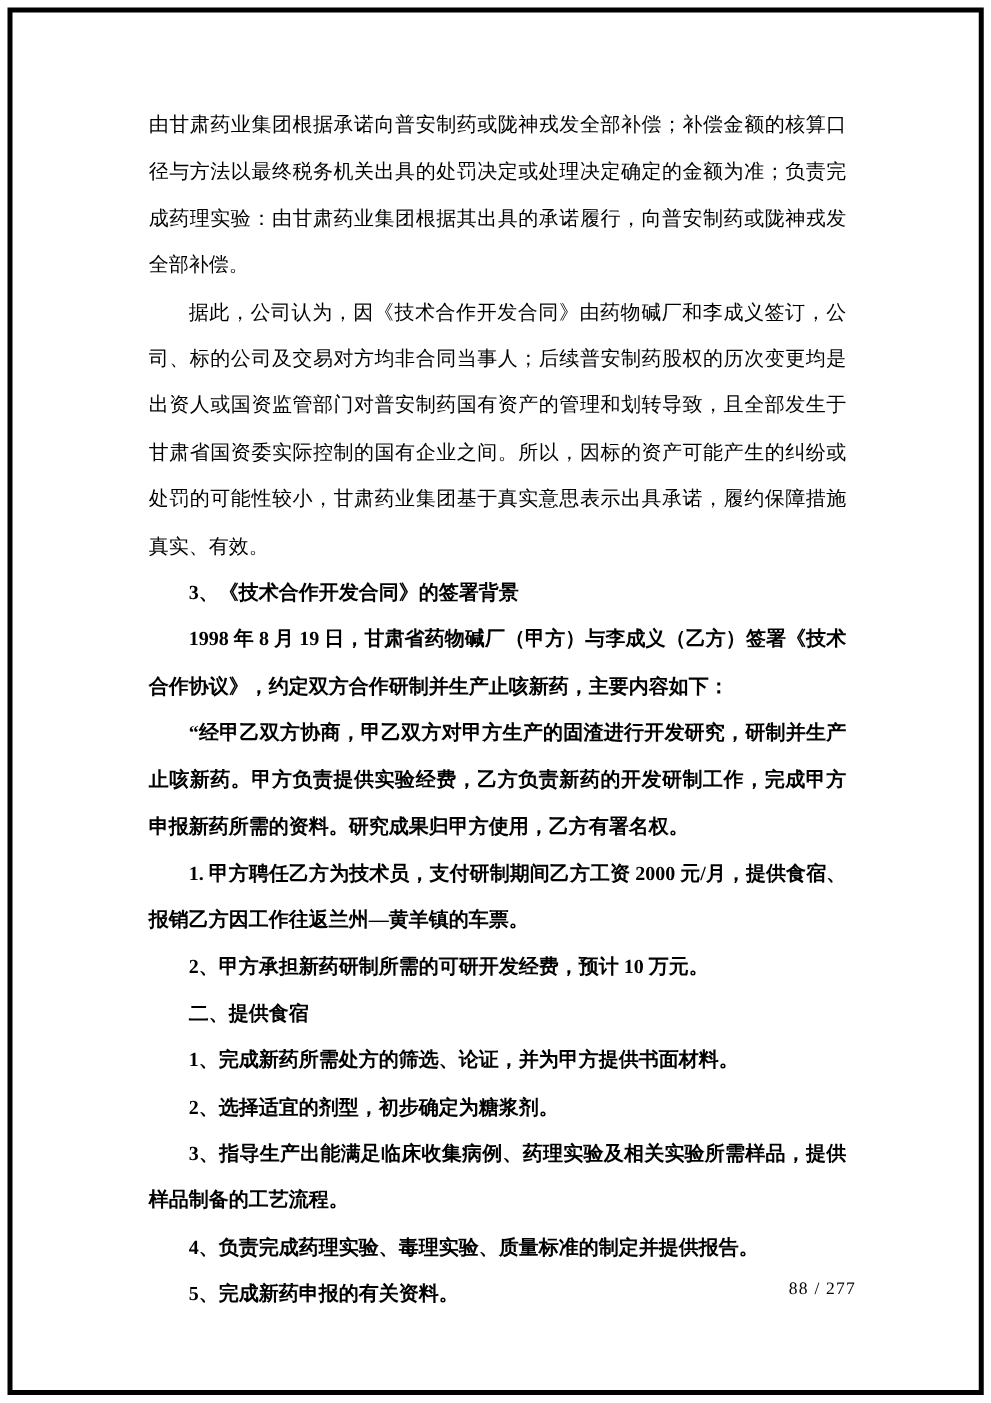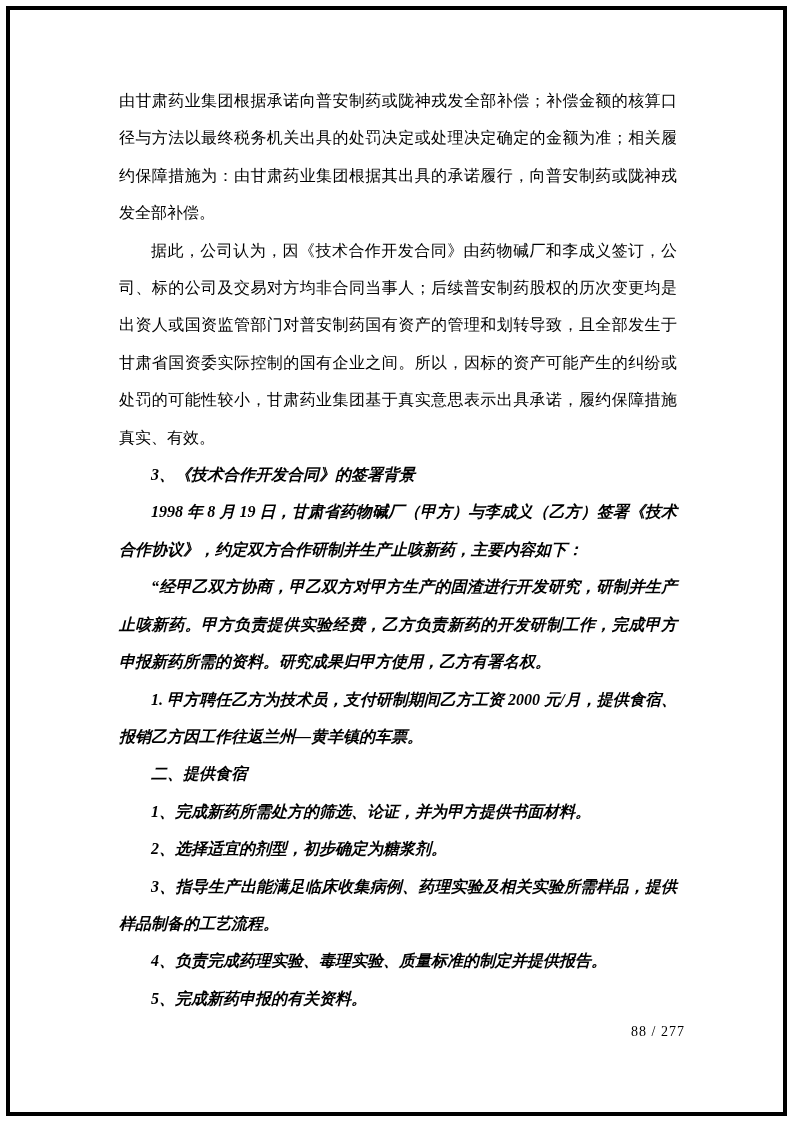--- a/index.html
+++ b/index.html
@@ -33,44 +33,44 @@
     text-align: justify;
   }
   .para {
     text-indent: 2em;
   }
   .para.no-indent {
     text-indent: 0;
   }
   .para.bold {
     font-weight: 700;
-    font-style: italic;
   }
   .footer-pagenum {
     position: absolute;
     left: 631px;
     top: 1013px;
     font-size: 14px;
     line-height: 20px;
     letter-spacing: 1px;
     margin-top: 9px;
   }
 </style>
 </head>
 <body>
 
 <div class="page-frame"></div>
 
 <div class="content">
-  <p class="para no-indent">由甘肃药业集团根据承诺向普安制药或陇神戎发全部补偿；补偿金额的核算口径与方法以最终税务机关出具的处罚决定或处理决定确定的金额为准；相关履约保障措施为：由甘肃药业集团根据其出具的承诺履行，向普安制药或陇神戎发全部补偿。</p>
+  <p class="para no-indent">由甘肃药业集团根据承诺向普安制药或陇神戎发全部补偿；补偿金额的核算口径与方法以最终税务机关出具的处罚决定或处理决定确定的金额为准；负责完成药理实验：由甘肃药业集团根据其出具的承诺履行，向普安制药或陇神戎发全部补偿。</p>
   <p class="para">据此，公司认为，因《技术合作开发合同》由药物碱厂和李成义签订，公司、标的公司及交易对方均非合同当事人；后续普安制药股权的历次变更均是出资人或国资监管部门对普安制药国有资产的管理和划转导致，且全部发生于甘肃省国资委实际控制的国有企业之间。所以，因标的资产可能产生的纠纷或处罚的可能性较小，甘肃药业集团基于真实意思表示出具承诺，履约保障措施真实、有效。</p>
   <p class="para bold">3、《技术合作开发合同》的签署背景</p>
   <p class="para bold">1998 年 8 月 19 日，甘肃省药物碱厂（甲方）与李成义（乙方）签署《技术合作协议》，约定双方合作研制并生产止咳新药，主要内容如下：</p>
   <p class="para bold">“经甲乙双方协商，甲乙双方对甲方生产的固渣进行开发研究，研制并生产止咳新药。甲方负责提供实验经费，乙方负责新药的开发研制工作，完成甲方申报新药所需的资料。研究成果归甲方使用，乙方有署名权。</p>
   <p class="para bold">1. 甲方聘任乙方为技术员，支付研制期间乙方工资 2000 元/月，提供食宿、报销乙方因工作往返兰州—黄羊镇的车票。</p>
+  <p class="para bold">2、甲方承担新药研制所需的可研开发经费，预计 10 万元。</p>
   <p class="para bold">二、提供食宿</p>
   <p class="para bold">1、完成新药所需处方的筛选、论证，并为甲方提供书面材料。</p>
   <p class="para bold">2、选择适宜的剂型，初步确定为糖浆剂。</p>
   <p class="para bold">3、指导生产出能满足临床收集病例、药理实验及相关实验所需样品，提供样品制备的工艺流程。</p>
   <p class="para bold">4、负责完成药理实验、毒理实验、质量标准的制定并提供报告。</p>
   <p class="para bold">5、完成新药申报的有关资料。</p>
 </div>
 
 <div class="footer-pagenum">88 / 277</div>
 

